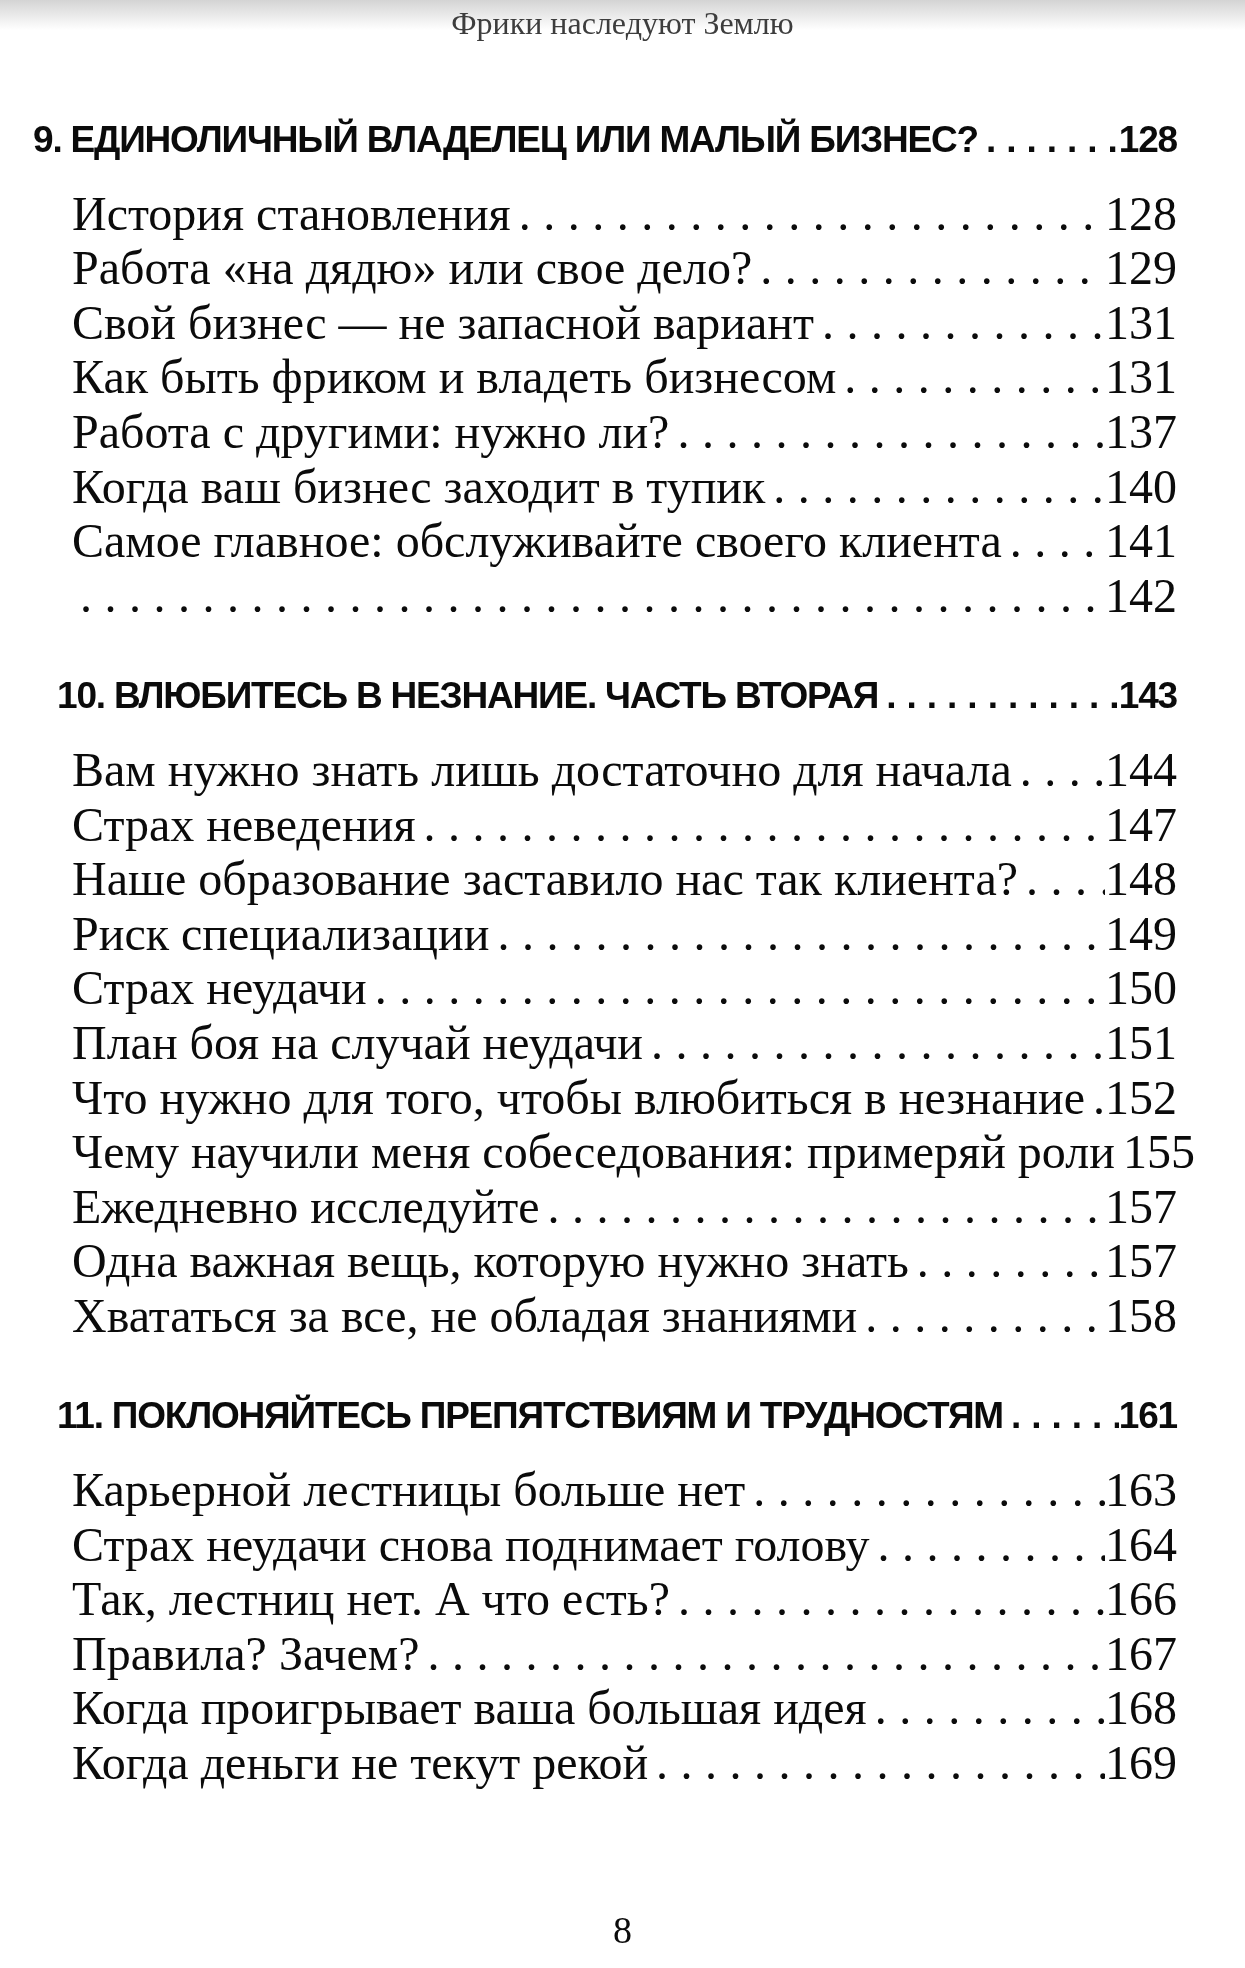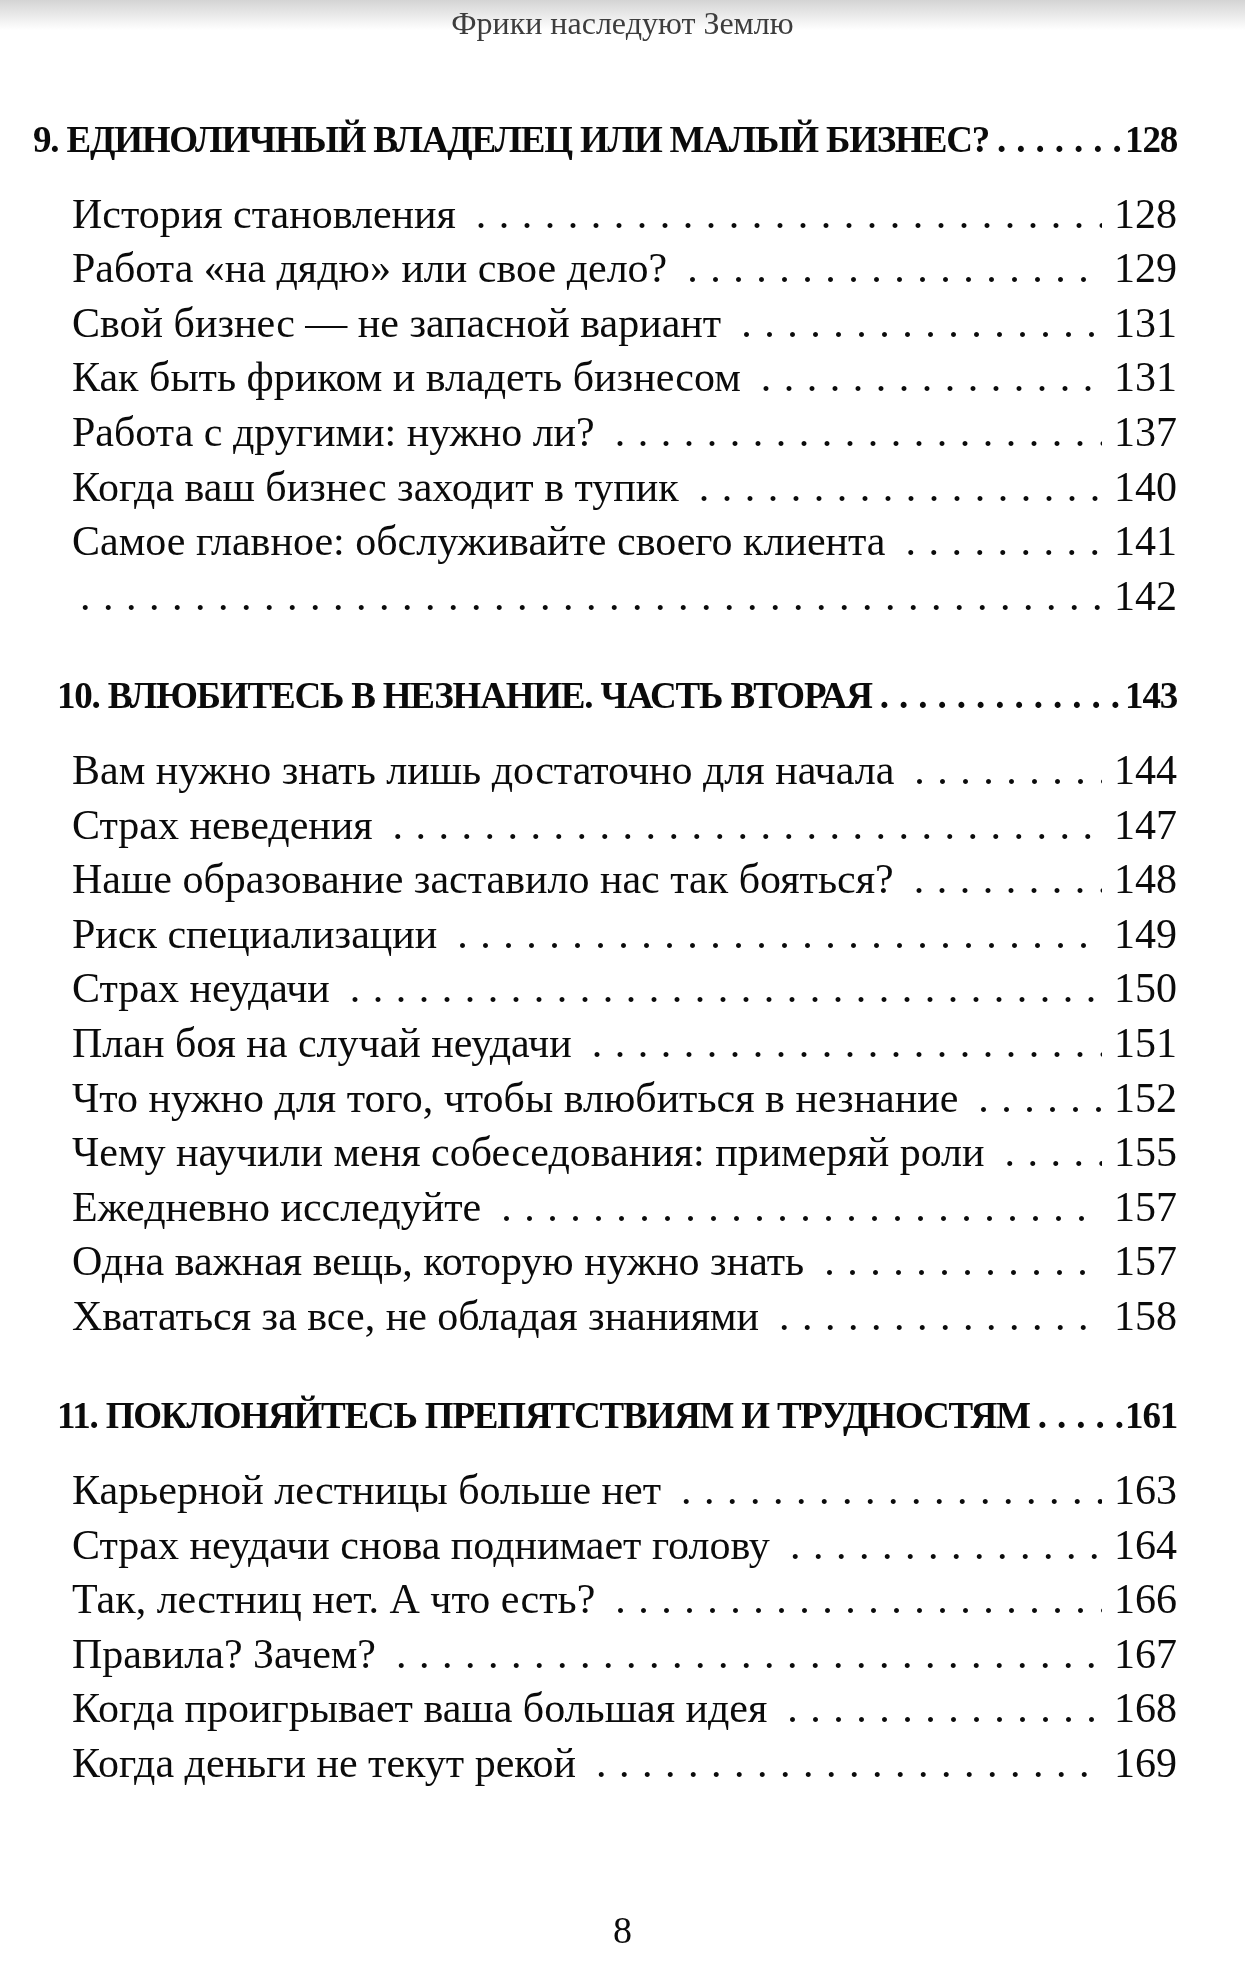--- a/index.html
+++ b/index.html
@@ -42,26 +42,25 @@
     min-width: 0;
     overflow: hidden;
     white-space: nowrap;
     margin-left: 8px;
   }
   .leader::after {
     content: "......................................................................";
   }
   .entry {
     padding-left: 39px;
-    font-size: 42px;
-    gap: 12px;
+    font-size: 48px;
   }
   .entry .leader::after { letter-spacing: 12.5px; }
   .chapter {
-    font-family: Liberation Serif, serif;
+    font-family: Liberation Sans, sans-serif;
     font-weight: bold;
     font-size: 37px;
     letter-spacing: -1.2px;
     margin-bottom: 19px;
   }
   .chapter:not(:first-child) { margin-top: 46px; margin-left: 24px; }
   .chapter .leader::after { letter-spacing: 10px; }
   .page-footer {
     position: absolute; top: 1903px; left: 0;
     width: 100%; height: 54px; line-height: 54px;
@@ -131,21 +130,21 @@
       <span class="t">Вам нужно знать лишь достаточно для начала</span>
       <span class="leader"></span>
       <span class="p">144</span>
     </div>
     <div class="row entry">
       <span class="t">Страх неведения</span>
       <span class="leader"></span>
       <span class="p">147</span>
     </div>
     <div class="row entry">
-      <span class="t">Наше образование заставило нас так бояться?</span>
+      <span class="t">Наше образование заставило нас так клиента?</span>
       <span class="leader"></span>
       <span class="p">148</span>
     </div>
     <div class="row entry">
       <span class="t">Риск специализации</span>
       <span class="leader"></span>
       <span class="p">149</span>
     </div>
     <div class="row entry">
       <span class="t">Страх неудачи</span>

